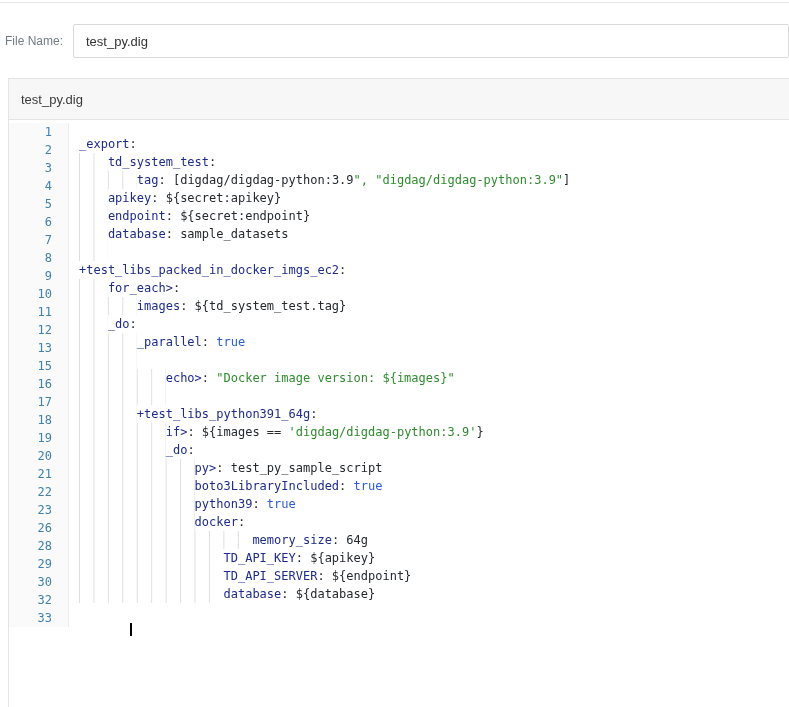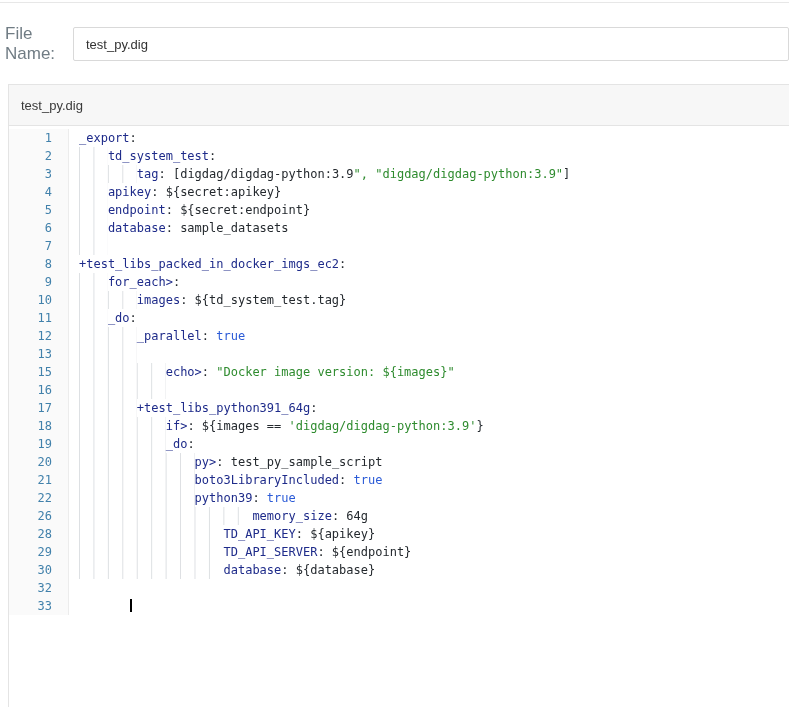--- a/index.html
+++ b/index.html
@@ -2,40 +2,40 @@
 <html style="--c-label: #707c84; --c-input_border: #d9d9d9; --c-input_text: #333333; --c-border: #e4e4e4; --c-panel_header_bg: #f7f7f7; --c-header_text: #3a3a3a; --c-gutter_bg: #fafafa; --c-line_number: #4181ab; --c-key: #1e2b8a; --c-text: #24292e; --c-string: #2e8b2e; --c-bool: #2b5bd7; --c-guide: #dcdfe2; --c-caret: #000000;"><head>
 <meta charset="utf-8">
 <style>
   * { margin:0; padding:0; box-sizing:border-box; }
   html,body { width:789px; height:707px; overflow:hidden; background:#fff;
               font-family:"Liberation Sans", sans-serif; }
   .topline { border-top:1px solid #e7e7e7; margin-top:2px; }
 
   
   .filebar { display:flex; align-items:center; margin-top:21px; }
-  .filebar label { width:73px; padding-left:5px; font-size:17px; color:var(--c-label); flex:0 0 73px; }
+  .filebar label { width:73px; padding-left:5px; font-size:12px; color:var(--c-label); flex:0 0 73px; }
   .filebar input { height:34px; width:calc(100% - 67px); border:1px solid var(--c-input_border);
                    border-radius:2px; padding:0 12px; font-size:13px; color:var(--c-input_text);
                    font-family:"Liberation Sans", sans-serif; outline:none; background:#fff; }
 
   
   .panel { margin-top:20px; margin-left:8px; width:calc(100% - 8px);
            border:1px solid var(--c-border); border-right:none; height:630px; }
   .panel-header { background:var(--c-panel_header_bg); border-bottom:1px solid var(--c-border);
                   height:41px; display:flex; align-items:center; padding-left:12px;
                   font-size:13px; color:var(--c-header_text); }
 
   
   .editor { background:#fff; height:588px; overflow:hidden; padding-top:3px;
             font-family:"DejaVu Sans Mono","Liberation Mono",monospace; font-size:12px; line-height:18px; }
   .row { display:flex; height:18px; white-space:pre; }
   .gut { flex:0 0 60px; width:60px; text-align:right; padding-right:16px;
          color:var(--c-line_number); background:var(--c-gutter_bg);
          border-right:1px solid #ececec; user-select:none; }
-  .code { position:relative; padding-left:10px; flex:1 1 auto; color:var(--c-text); }
+  .code { position:relative; padding-left:10px; flex:1 1 auto; color:var(--c-text);margin-top:12px; }
   .ind { display:inline-block; height:18px; vertical-align:top;
          background-image:linear-gradient(to right, var(--c-guide) 1px, transparent 1px);
          background-size:2ch 18px; background-repeat:repeat; }
   .tk-k { color:var(--c-key); }
   .tk-d { color:var(--c-text); }
   .tk-s { color:var(--c-string); }
   .tk-b { color:var(--c-bool); }
   .caret { position:absolute; top:2px; width:2px; height:13px; background:var(--c-caret); }
 </style>
 </head>
@@ -69,20 +69,21 @@
           <div class="row"><div class="gut">12</div><div class="code"><span class="ind" style="width: 8ch;"></span><span class="tk-k">_parallel</span><span class="tk-d">: </span><span class="tk-b">true</span></div></div>
           <div class="row"><div class="gut">13</div><div class="code"><span class="ind" style="width: 8ch;"></span></div></div>
           <div class="row"><div class="gut">15</div><div class="code"><span class="ind" style="width: 12ch;"></span><span class="tk-k">echo&gt;</span><span class="tk-d">: </span><span class="tk-s">"Docker image version: ${images}"</span></div></div>
           <div class="row"><div class="gut">16</div><div class="code"><span class="ind" style="width: 12ch;"></span></div></div>
           <div class="row"><div class="gut">17</div><div class="code"><span class="ind" style="width: 8ch;"></span><span class="tk-k">+test_libs_python391_64g</span><span class="tk-d">:</span></div></div>
           <div class="row"><div class="gut">18</div><div class="code"><span class="ind" style="width: 12ch;"></span><span class="tk-k">if&gt;</span><span class="tk-d">: ${images == </span><span class="tk-s">'digdag/digdag-python:3.9'</span><span class="tk-d">}</span></div></div>
           <div class="row"><div class="gut">19</div><div class="code"><span class="ind" style="width: 12ch;"></span><span class="tk-k">_do</span><span class="tk-d">:</span></div></div>
           <div class="row"><div class="gut">20</div><div class="code"><span class="ind" style="width: 16ch;"></span><span class="tk-k">py&gt;</span><span class="tk-d">: test_py_sample_script</span></div></div>
           <div class="row"><div class="gut">21</div><div class="code"><span class="ind" style="width: 16ch;"></span><span class="tk-k">boto3LibraryIncluded</span><span class="tk-d">: </span><span class="tk-b">true</span></div></div>
           <div class="row"><div class="gut">22</div><div class="code"><span class="ind" style="width: 16ch;"></span><span class="tk-k">python39</span><span class="tk-d">: </span><span class="tk-b">true</span></div></div>
+          <div class="row"><div class="gut">23</div><div class="code"><span class="ind" style="width: 16ch;"></span><span class="tk-k">docker</span><span class="tk-d">:</span></div></div>
           <div class="row"><div class="gut">26</div><div class="code"><span class="ind" style="width: 24ch;"></span><span class="tk-k">memory_size</span><span class="tk-d">: 64g</span></div></div>
           <div class="row"><div class="gut">28</div><div class="code"><span class="ind" style="width: 20ch;"></span><span class="tk-k">TD_API_KEY</span><span class="tk-d">: ${apikey}</span></div></div>
           <div class="row"><div class="gut">29</div><div class="code"><span class="ind" style="width: 20ch;"></span><span class="tk-k">TD_API_SERVER</span><span class="tk-d">: ${endpoint}</span></div></div>
           <div class="row"><div class="gut">30</div><div class="code"><span class="ind" style="width: 20ch;"></span><span class="tk-k">database</span><span class="tk-d">: ${database}</span></div></div>
           <div class="row"><div class="gut">32</div><div class="code"></div></div>
           <div class="row"><div class="gut">33</div><div class="code"><span class="caret" style="left: calc(7ch + 10px);"></span></div></div>
         </div>
     </div>
   </div>
 </div>

